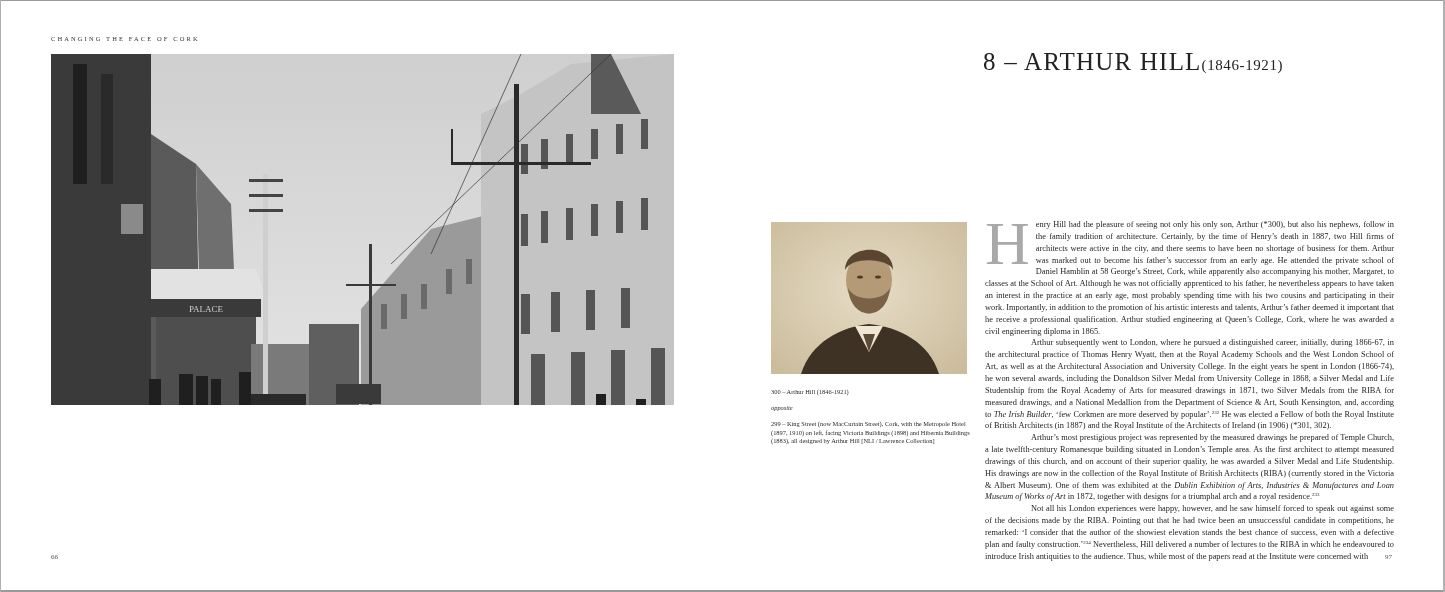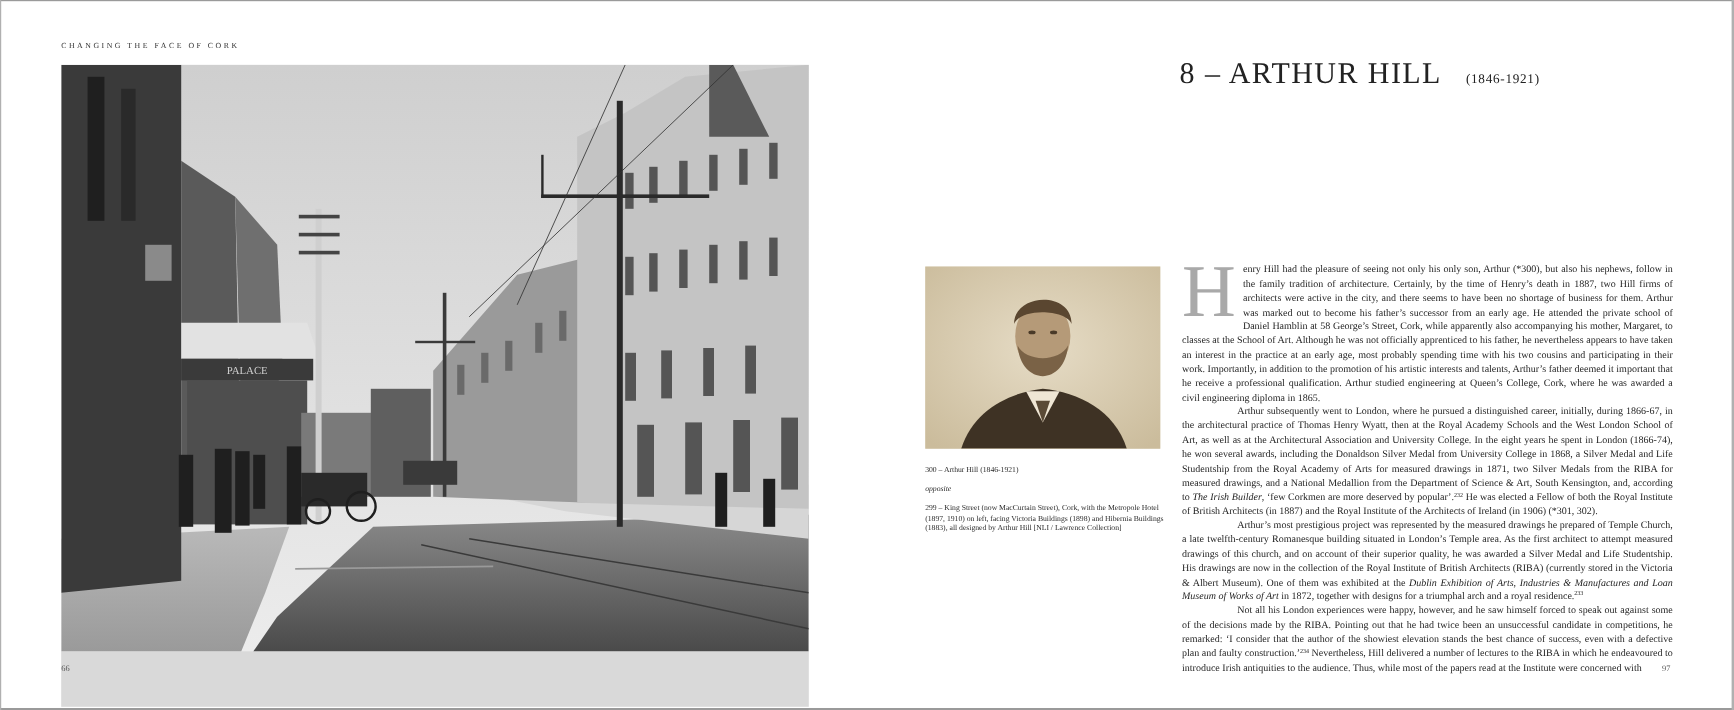--- a/index.html
+++ b/index.html
@@ -18,21 +18,21 @@
       position: absolute; left: 51px; top: 35px;
       font-size: 6.5px; letter-spacing: 2.1px; color: #333;
       text-transform: uppercase;
     }
     .folio { position: absolute; top: 553px; font-size: 7px; color: #555; }
     .folio-left { left: 51px; }
     .folio-right { left: 1385px; }
 
     
     .street-photo {
-      position: absolute; left: 51px; top: 54px; width: 623px; height: 535px;
+      position: absolute; left: 51px; top: 54px; width: 623px; height: 351px;
       overflow: hidden; background: #d9d9d9;
     }
     .street-photo svg { display: block; }
 
     
     .portrait {
       position: absolute; left: 771px; top: 222px; width: 196px; height: 152px;
       background: #d8ccb2; overflow: hidden;
     }
 
@@ -41,21 +41,21 @@
       font-size: 6.4px; line-height: 8.2px; color: #2a2a2a;
     }
     .captions p { margin: 0; }
     .captions .cap-gap { height: 8px; }
     .captions .opp { font-style: italic; }
 
     .chapter-title {
       position: absolute; left: 983px; top: 48px;
       font-size: 25px; letter-spacing: 1.2px; color: #222; white-space: nowrap;
     }
-    .chapter-title .dates { font-size: 11px; letter-spacing: 0.6px; margin-left: 20px; }
+    .chapter-title .dates { font-size: 15px; letter-spacing: 0.6px; margin-left: 0; }
 
     .body-text {
       position: absolute; left: 985px; top: 219px; width: 409px;
       font-size: 8.35px; line-height: 11.85px; color: #1e1e1e;
       text-align: justify;
     }
     .body-text p { margin: 0; text-indent: 46px; }
     .body-text p.first { text-indent: 0; }
     .dropcap {
       float: left; font-size: 62px; line-height: 46px; height: 50px;

